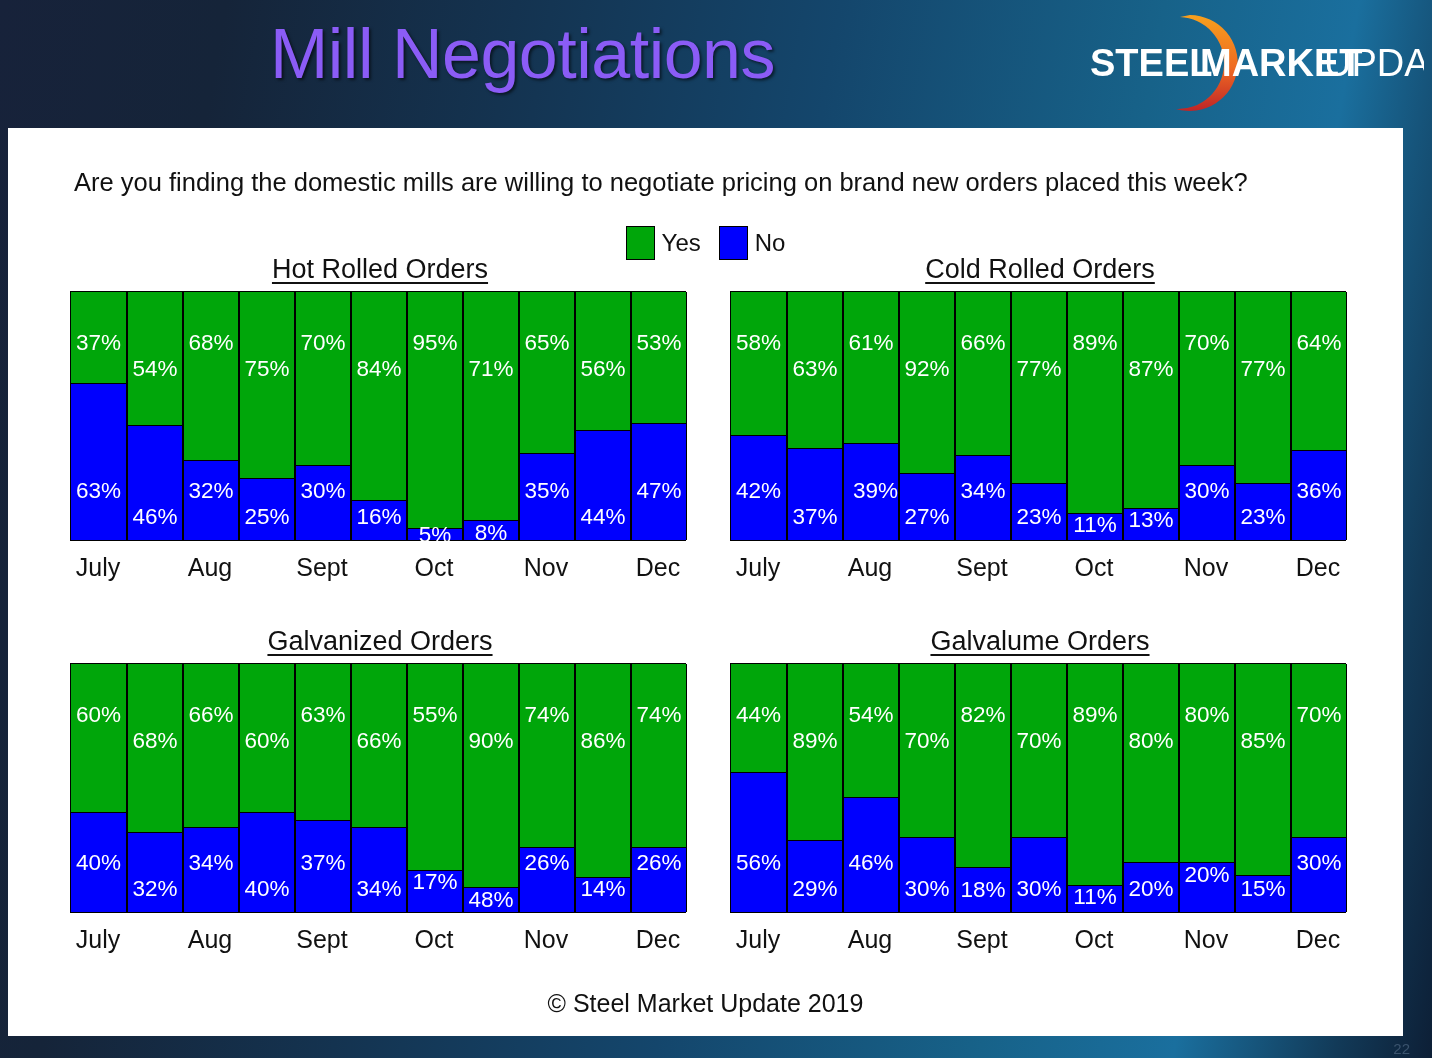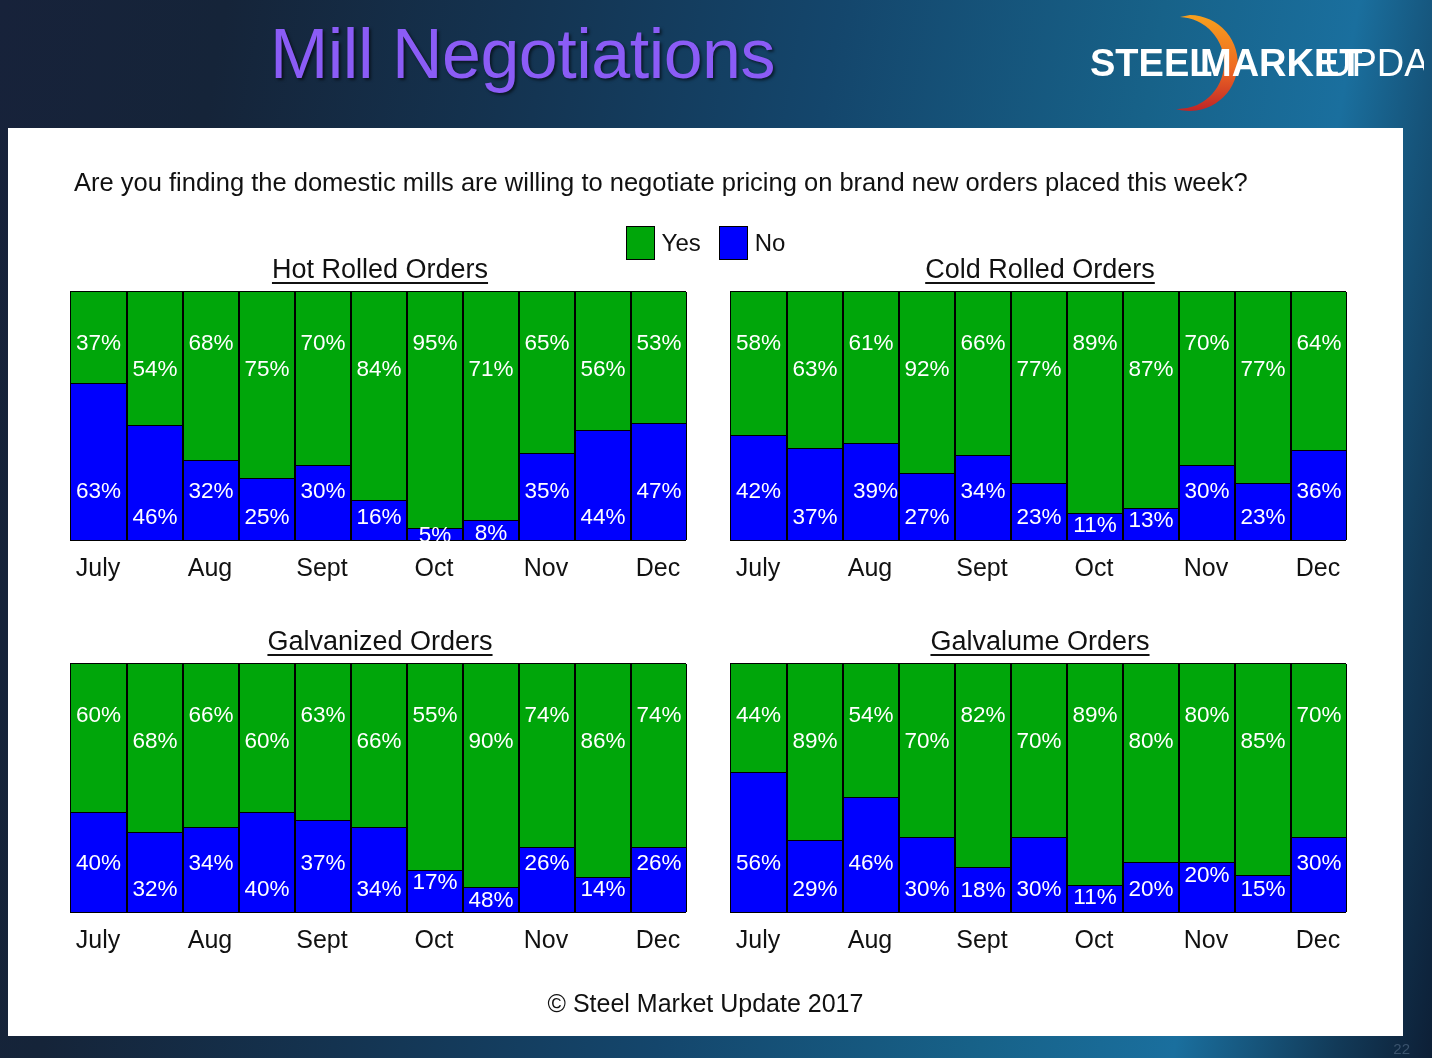--- a/index.html
+++ b/index.html
@@ -487,16 +487,16 @@
       <div class="axis">
         <span style="left: 28px;">July</span>
         <span style="left: 140px;">Aug</span>
         <span style="left: 252px;">Sept</span>
         <span style="left: 364px;">Oct</span>
         <span style="left: 476px;">Nov</span>
         <span style="left: 588px;">Dec</span>
       </div>
     </div>
 
-  <div id="copyright">© Steel Market Update 2017</div>
+  <div id="copyright">© Steel Market Update 2019</div>
 </div>
 
 <div id="slide-number">22</div>
 
 </body></html>

